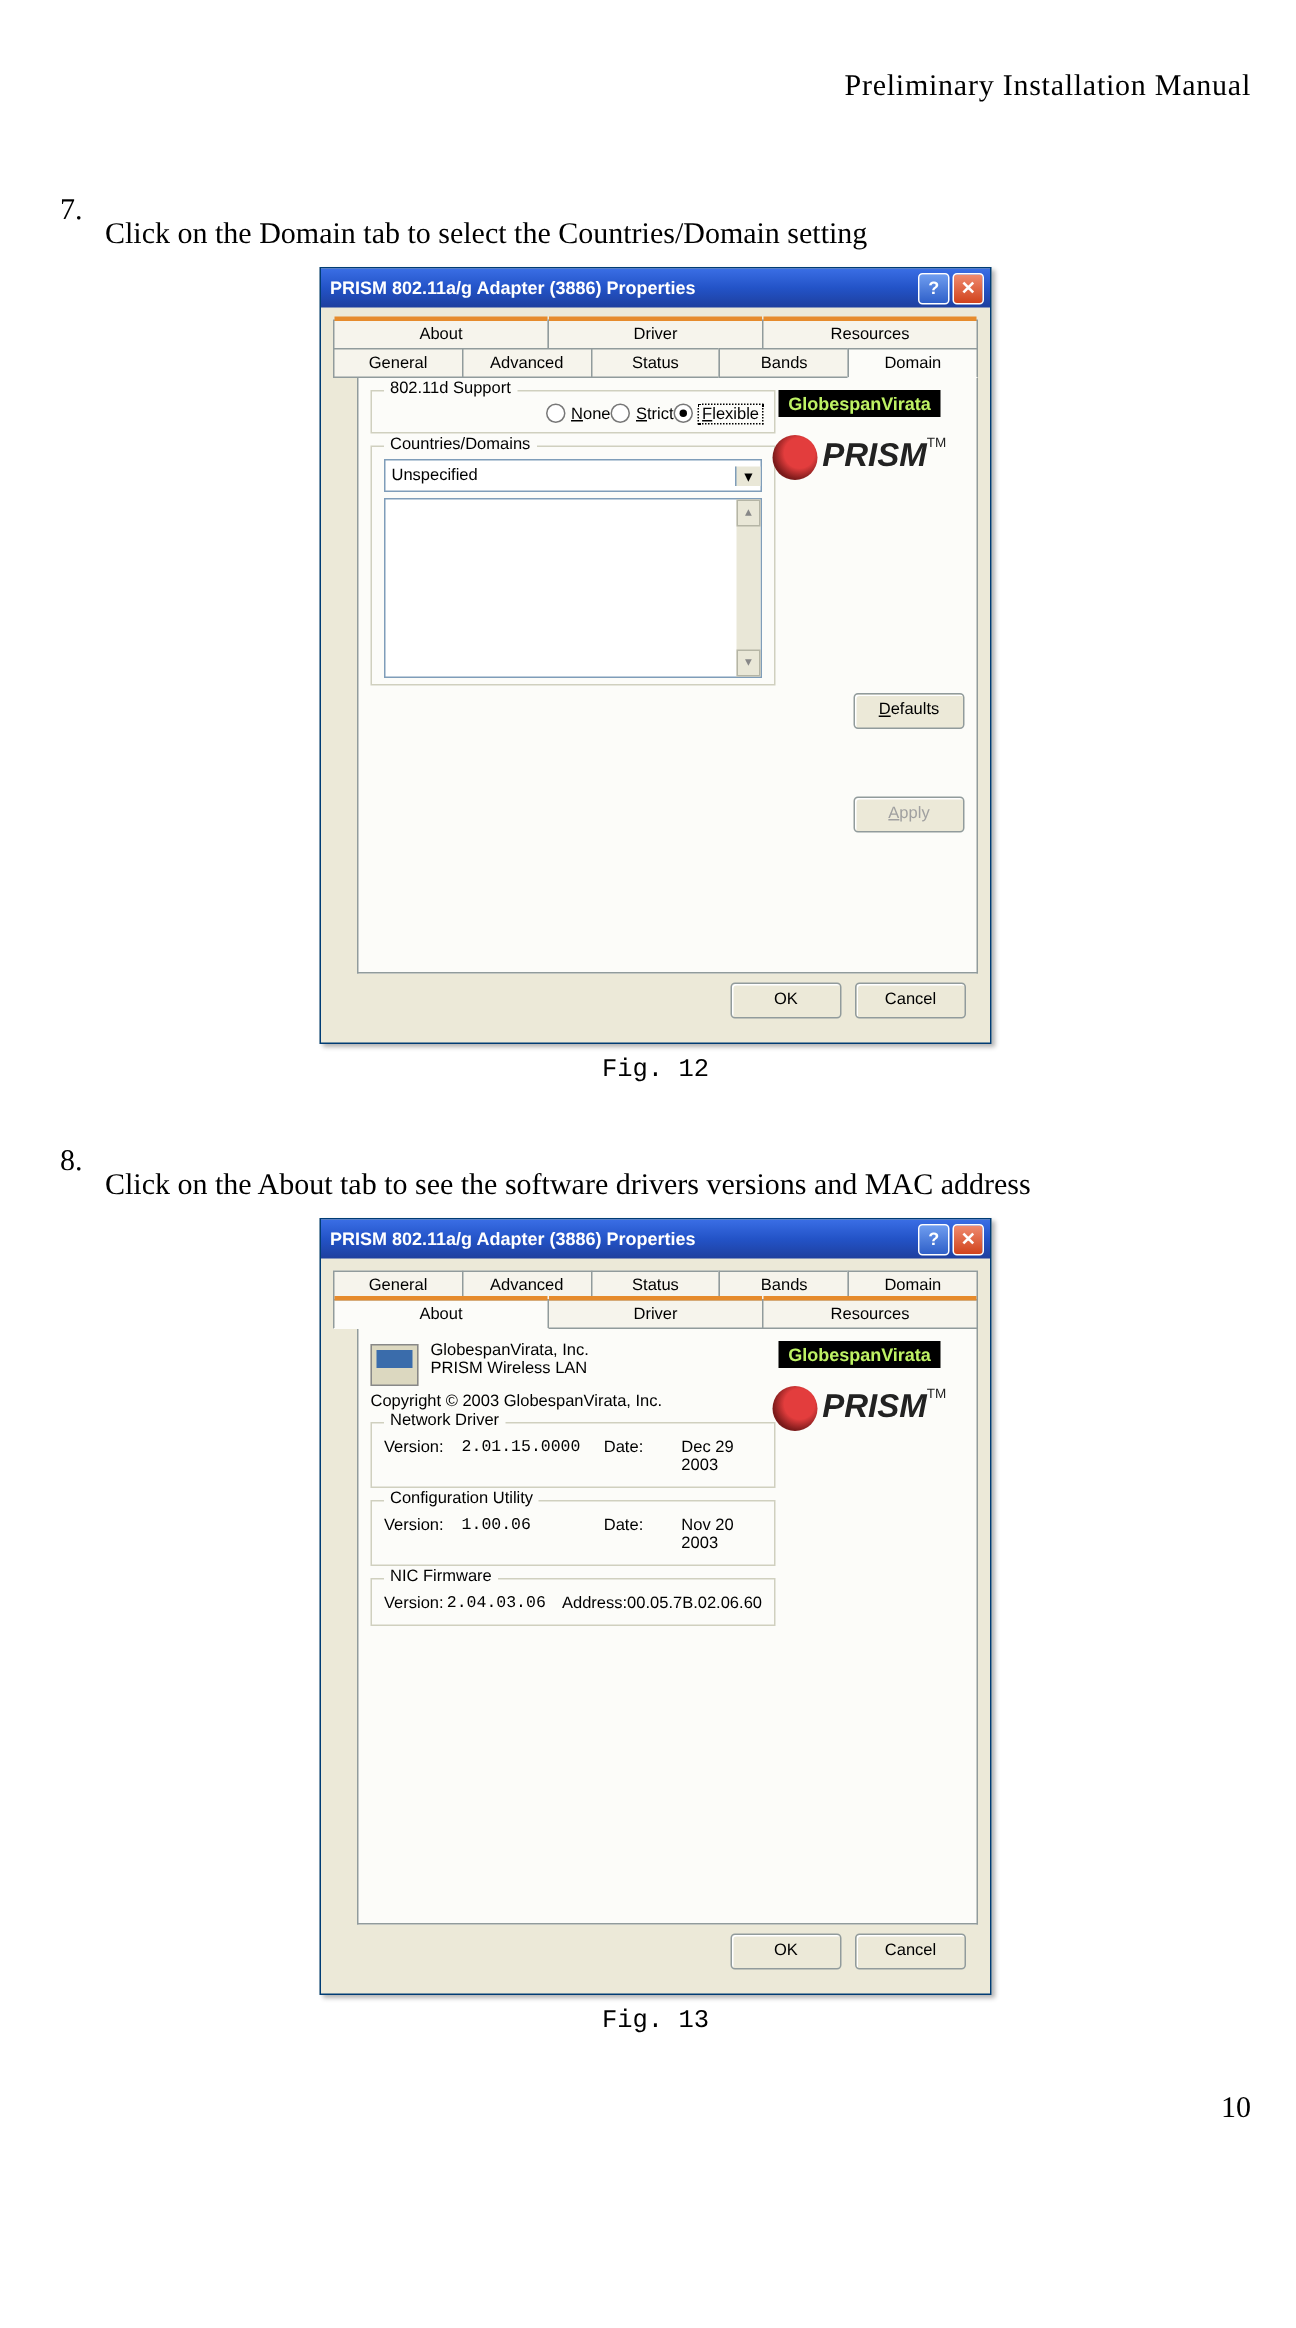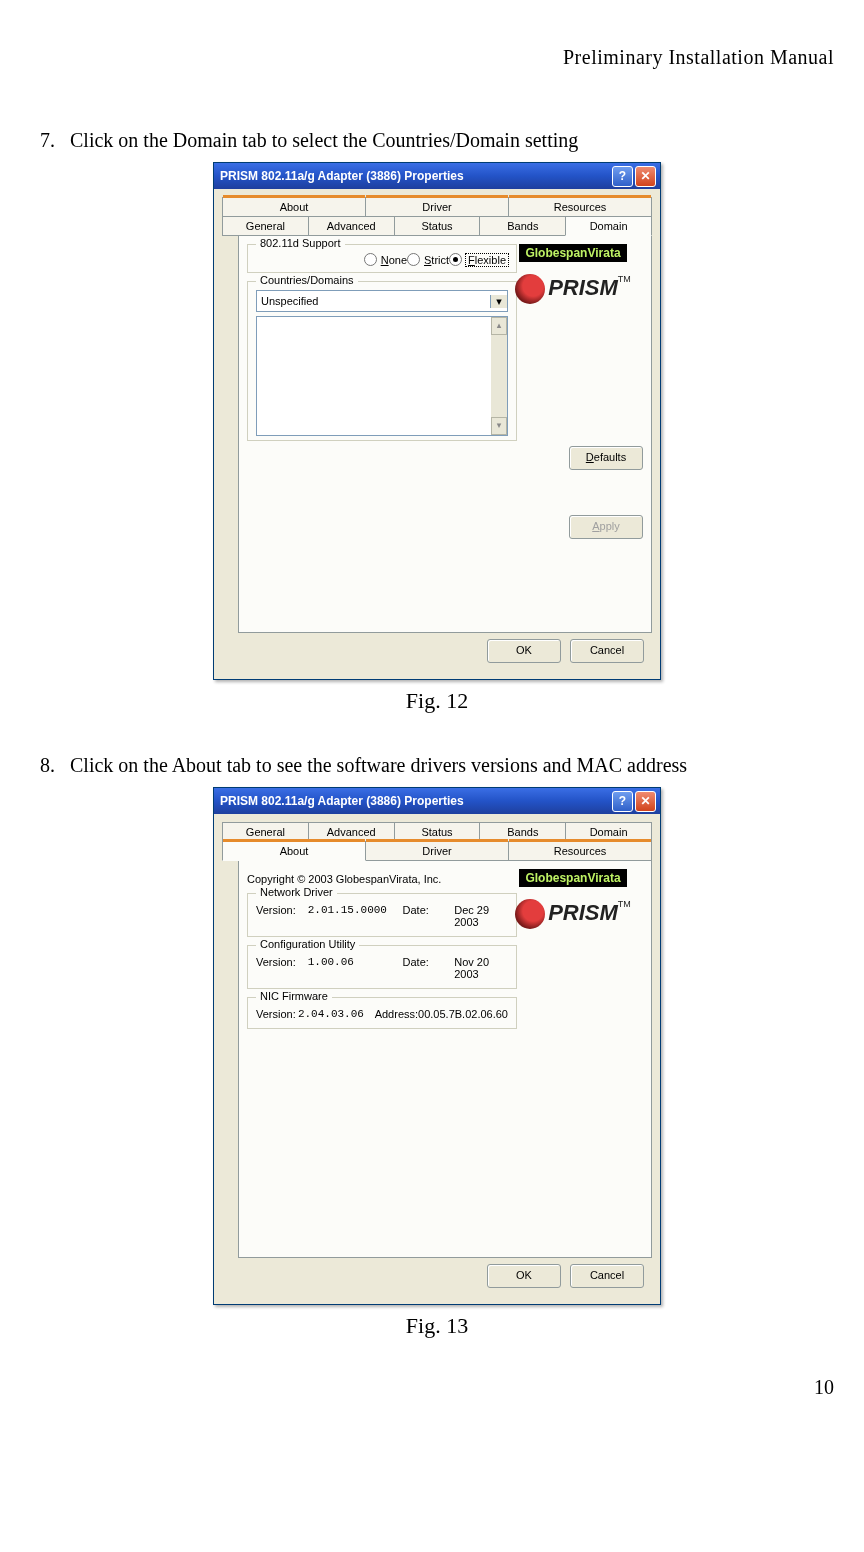--- a/index.html
+++ b/index.html
@@ -18,30 +18,30 @@
     text-align: right;
     letter-spacing: 0.5px;
     margin-bottom: 60px;
     font-size: 20px;
   }
   .step {
     display: flex;
     margin-bottom: 10px;
   }
   .step-num { width: 30px; }
-  .step-text { flex: 1; }
+  .step-text { flex: 1; margin-top: 16px; }
   .dialog-wrap {
     display: flex;
     justify-content: center;
     margin-bottom: 8px;
   }
   .caption {
     text-align: center;
-    font-family: Liberation Serif, serif;
-    font-size: 22px;
+    font-family: Liberation Mono, monospace;
+    font-size: 17px;
     margin-bottom: 40px;
   }
   .page-num {
     position: absolute;
     right: 30px;
     bottom: 10px;
     font-size: 20px;
   }
 
   
@@ -296,20 +296,27 @@
           <div class="tab">Bands</div>
           <div class="tab">Domain</div>
         </div>
         <div class="tab-row">
           <div class="tab active tab-orange">About</div>
           <div class="tab tab-orange">Driver</div>
           <div class="tab tab-orange">Resources</div>
         </div>
         <div class="tab-pane" style="min-height:380px;">
           <div style="width:270px;">
+            <div class="vendor-block">
+              <div class="mon-icon"></div>
+              <div>
+                <div>GlobespanVirata, Inc.</div>
+                <div>PRISM Wireless LAN</div>
+              </div>
+            </div>
             <div class="copyright">Copyright © 2003  GlobespanVirata, Inc.</div>
 
             <div class="groupbox">
               <span class="legend">Network Driver</span>
               <div class="info-row">
                 <span class="lab">Version:</span>
                 <span class="val">2.01.15.0000</span>
                 <span class="lab2">Date:</span>
                 <span>Dec 29 2003</span>
               </div>

